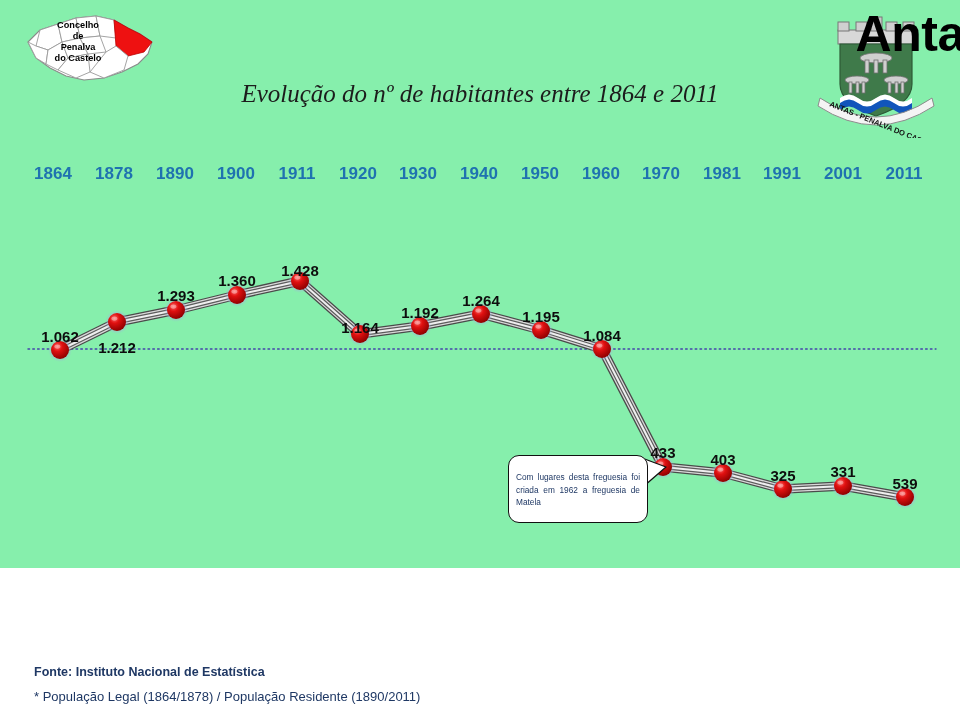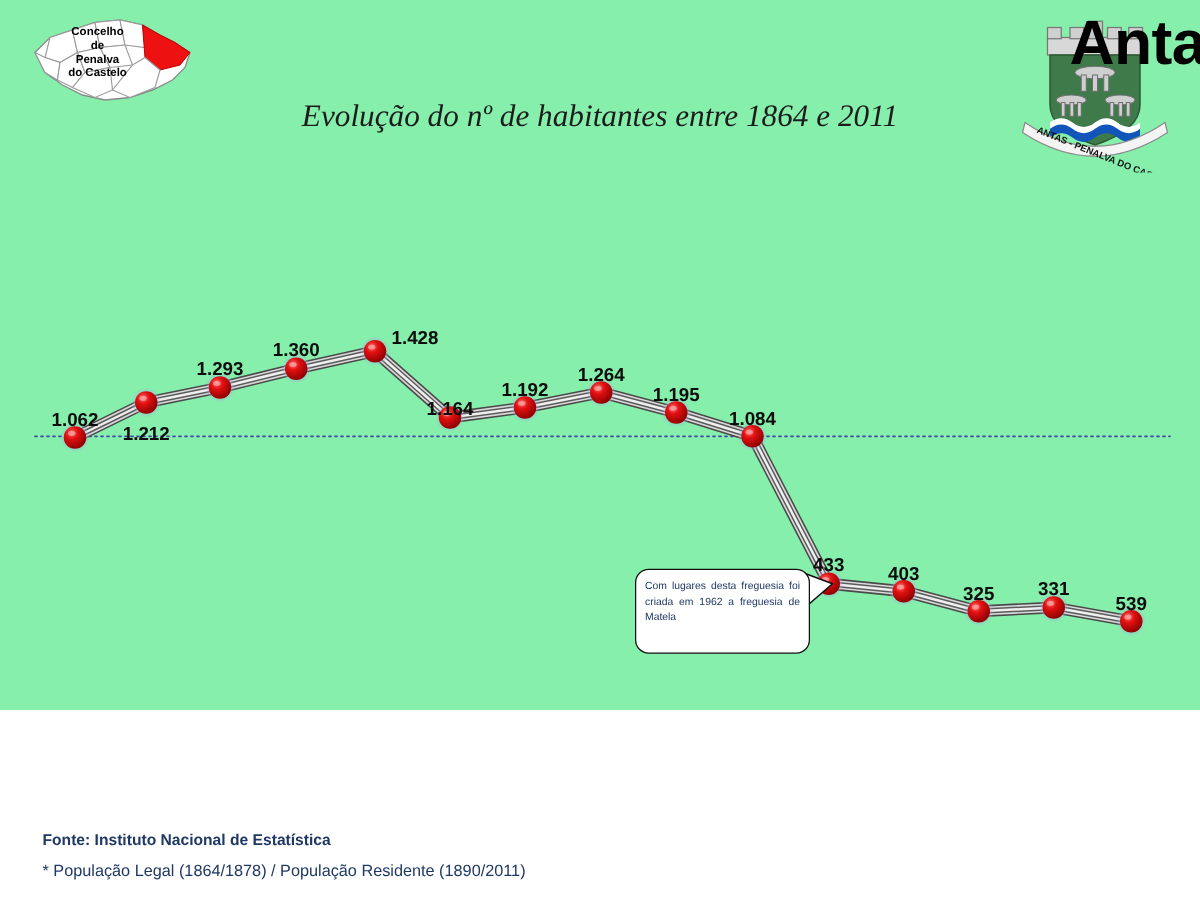--- a/index.html
+++ b/index.html
@@ -111,21 +111,21 @@
   .callout {
     position: absolute;
     left: 508px;
     top: 455px;
     width: 140px;
     height: 68px;
     border: 1.3px solid #111111;
     border-radius: 11px;
     background: #ffffff;
     box-sizing: border-box;
-    padding: 6px 7px 4px 7px;
+    padding: 15px 7px 4px 7px;
   }
   .callout-text {
     font-family: "Liberation Sans", sans-serif;
     font-size: 8.3px;
     line-height: 1.52;
     color: #1f3864;
     text-align: justify;
     margin: 0;
   }
   .callout-tail {
@@ -220,20 +220,37 @@
       <path d="M28,97 q9,-7 18,0 q9,7 18,0 q9,-7 18,0 q9,7 18,0 l0,7 q-9,7 -18,0 q-9,-7 -18,0 q-9,7 -18,0 q-9,-7 -18,0 Z" fill="#1155bb"></path>
 
       <path d="M8,92 Q64,130 120,92 L122,100 Q64,138 6,100 Z" fill="#f4f4f4" stroke="#8c8c8c" stroke-width="1"></path>
       <text font-family="Liberation Sans, sans-serif" font-size="7.6" font-weight="bold" fill="#111111" transform="translate(17,100) rotate(22)">ANTAS - PENALVA DO CASTELO</text>
     </svg>
   </div>
 
   <div class="page-title">Antas</div>
   <div class="page-subtitle">Evolução do nº de habitantes entre 1864 e 2011</div>
 
+  <div class="year-axis" id="year-axis">
+      <div class="year-label" style="left: 53px;">1864</div>
+      <div class="year-label" style="left: 114px;">1878</div>
+      <div class="year-label" style="left: 175px;">1890</div>
+      <div class="year-label" style="left: 236px;">1900</div>
+      <div class="year-label" style="left: 297px;">1911</div>
+      <div class="year-label" style="left: 358px;">1920</div>
+      <div class="year-label" style="left: 418px;">1930</div>
+      <div class="year-label" style="left: 479px;">1940</div>
+      <div class="year-label" style="left: 540px;">1950</div>
+      <div class="year-label" style="left: 601px;">1960</div>
+      <div class="year-label" style="left: 661px;">1970</div>
+      <div class="year-label" style="left: 722px;">1981</div>
+      <div class="year-label" style="left: 782px;">1991</div>
+      <div class="year-label" style="left: 843px;">2001</div>
+      <div class="year-label" style="left: 904px;">2011</div>
+    </div>
 
   <div class="chart-area">
     <svg id="chart-svg" width="960" height="720" viewBox="0 0 960 720" xmlns="http://www.w3.org/2000/svg">
       <defs>
         <radialGradient id="sphereGrad" cx="36%" cy="30%" r="72%">
           <stop offset="0%" stop-color="#ff6666"></stop>
           <stop offset="38%" stop-color="#e01010"></stop>
           <stop offset="100%" stop-color="#8e0000"></stop>
         </radialGradient>
         <radialGradient id="haloGrad" cx="50%" cy="50%" r="50%">
@@ -328,21 +345,21 @@
           </g>
         </g>
     </svg>
   </div>
 
   <div id="value-labels">
       <div class="value-label" style="left: 60px; top: 328px;">1.062</div>
       <div class="value-label" style="left: 117px; top: 300px; margin-top: 39px;">1.212</div>
       <div class="value-label" style="left: 176px; top: 287px;">1.293</div>
       <div class="value-label" style="left: 237px; top: 272px;">1.360</div>
-      <div class="value-label" style="left: 300px; top: 262px; margin-left: 32px;">1.428</div>
+      <div class="value-label" style="left: 300px; top: 262px;">1.428</div>
       <div class="value-label" style="left: 360px; top: 319px;">1.164</div>
       <div class="value-label" style="left: 420px; top: 304px;">1.192</div>
       <div class="value-label" style="left: 481px; top: 292px;">1.264</div>
       <div class="value-label" style="left: 541px; top: 308px;">1.195</div>
       <div class="value-label" style="left: 602px; top: 327px;">1.084</div>
       <div class="value-label" style="left: 663px; top: 444px;">433</div>
       <div class="value-label" style="left: 723px; top: 451px;">403</div>
       <div class="value-label" style="left: 783px; top: 467px;">325</div>
       <div class="value-label" style="left: 843px; top: 463px;">331</div>
       <div class="value-label" style="left: 905px; top: 475px;">539</div>

